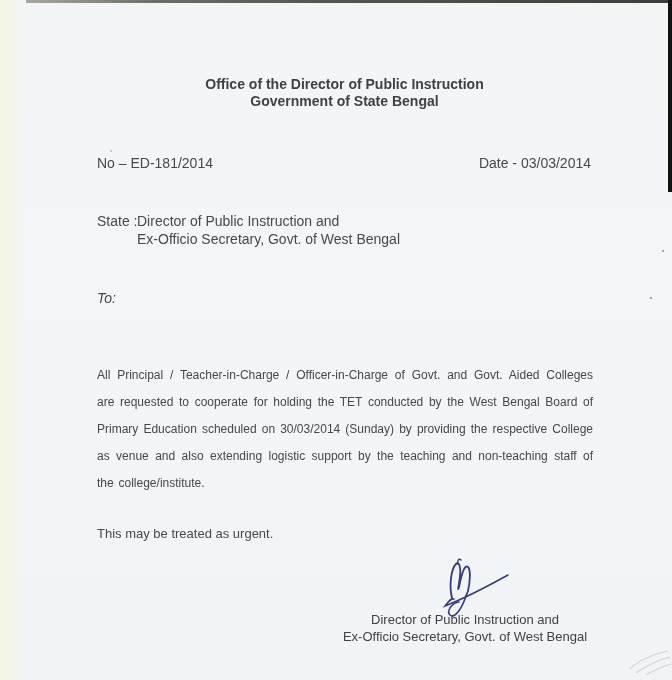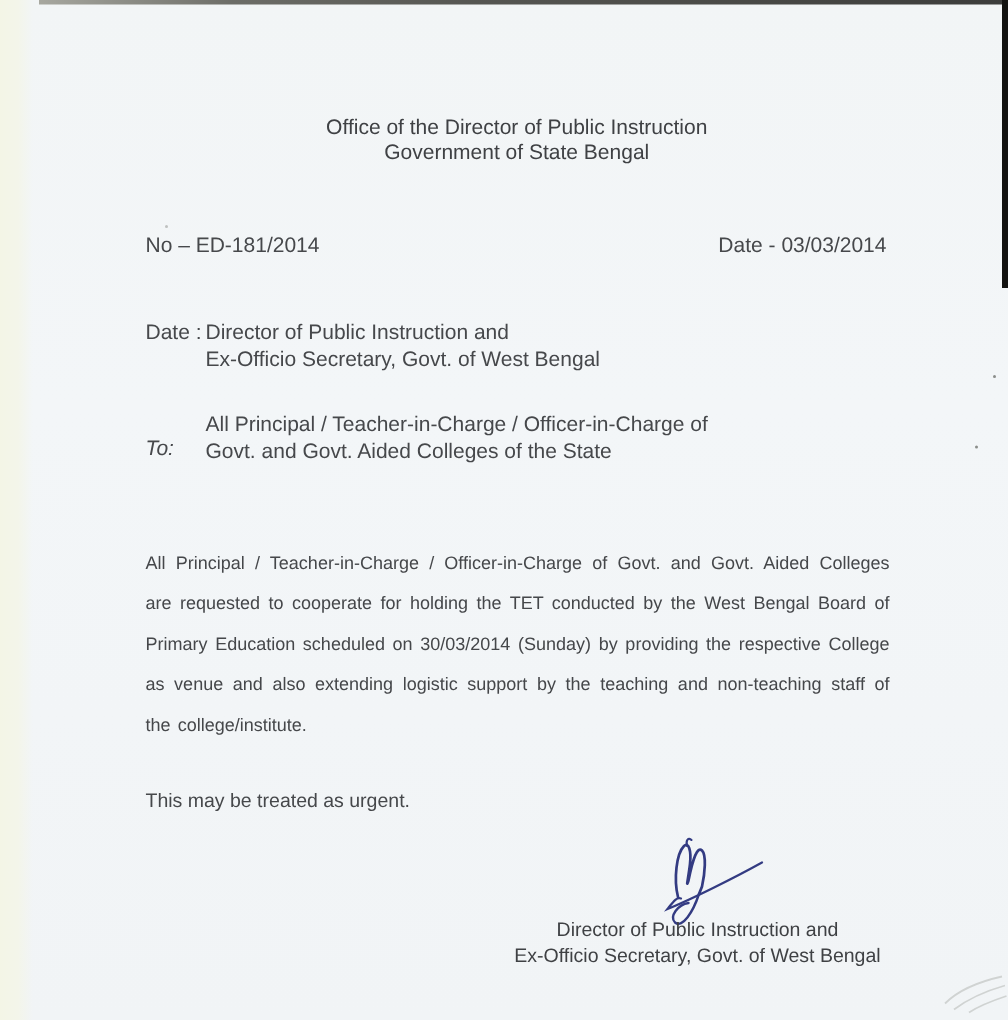--- a/index.html
+++ b/index.html
@@ -23,21 +23,21 @@
   }
   .edge-right{
     position:absolute;right:0;top:0;width:4px;height:192px;
     background:#131311;
   }
   .speck{position:absolute;background:#8b8d8a;border-radius:50%;}
   .abs{position:absolute;}
   
   .header-block{
     position:absolute;left:97px;top:76px;width:495px;
-    text-align:center;font-size:14px;line-height:17px;color:#3f4144;
+    text-align:center;font-size:14px;line-height:17px;color:#3f4144;font-weight:bold;
   }
   .ref-row{position:absolute;left:97px;top:155px;width:495px;font-size:14px;}
   .ref-no{position:absolute;left:0;top:0;}
   .ref-date{position:absolute;right:1px;top:0;}
   .from-block{position:absolute;left:97px;top:213px;font-size:14px;line-height:17.5px;}
   .from-label{position:absolute;left:0;top:0;}
   .from-lines{margin-left:40px;}
   .to-block{position:absolute;left:97px;top:274px;font-size:14px;line-height:17.5px;}
   .to-label{position:absolute;left:0;top:16px;font-style:italic;}
   .to-lines{margin-left:40px;}
@@ -71,33 +71,29 @@
     <div>Office of the Director of Public Instruction</div>
     <div>Government of State Bengal</div>
   </div>
 
   <div class="ref-row">
     <span class="ref-no">No – ED-181/2014</span>
     <span class="ref-date">Date - 03/03/2014</span>
   </div>
 
   <div class="from-block">
-    <span class="from-label">Date :</span>
+    <span class="from-label">State :</span>
     <div class="from-lines">
       <div>Director of Public Instruction and</div>
       <div>Ex-Officio Secretary, Govt. of West Bengal</div>
     </div>
   </div>
 
   <div class="to-block">
     <span class="to-label">To:</span>
-    <div class="to-lines">
-      <div>All Principal / Teacher-in-Charge / Officer-in-Charge of</div>
-      <div>Govt. and Govt.  Aided Colleges of the State</div>
-    </div>
   </div>
 
   <div class="body-par">All Principal / Teacher-in-Charge / Officer-in-Charge of Govt. and Govt. Aided Colleges  are requested to cooperate for holding the TET conducted by the West Bengal Board of Primary Education scheduled on 30/03/2014 (Sunday) by providing the respective College as venue and also extending logistic support by the teaching and non-teaching staff of the college/institute.</div>
 
   <div class="urgent">This may be treated as urgent.</div>
 
   <svg class="sig-svg" width="115" height="66" viewBox="0 0 115 66">
     <g fill="none" stroke="#333b82" stroke-linecap="round">
       <path d="M24,42 C21,30 23,13 28,8 C31,5 33,11 32,20 C31,29 29,37 31,31 C34,16 37,8 40,11 C43,14 42,26 40,35 L38,40" stroke-width="1.8"></path>
       <path d="M80,19 C62,29 32,44 17,50 C21,45 23,42 26,43" stroke-width="1.5"></path>

